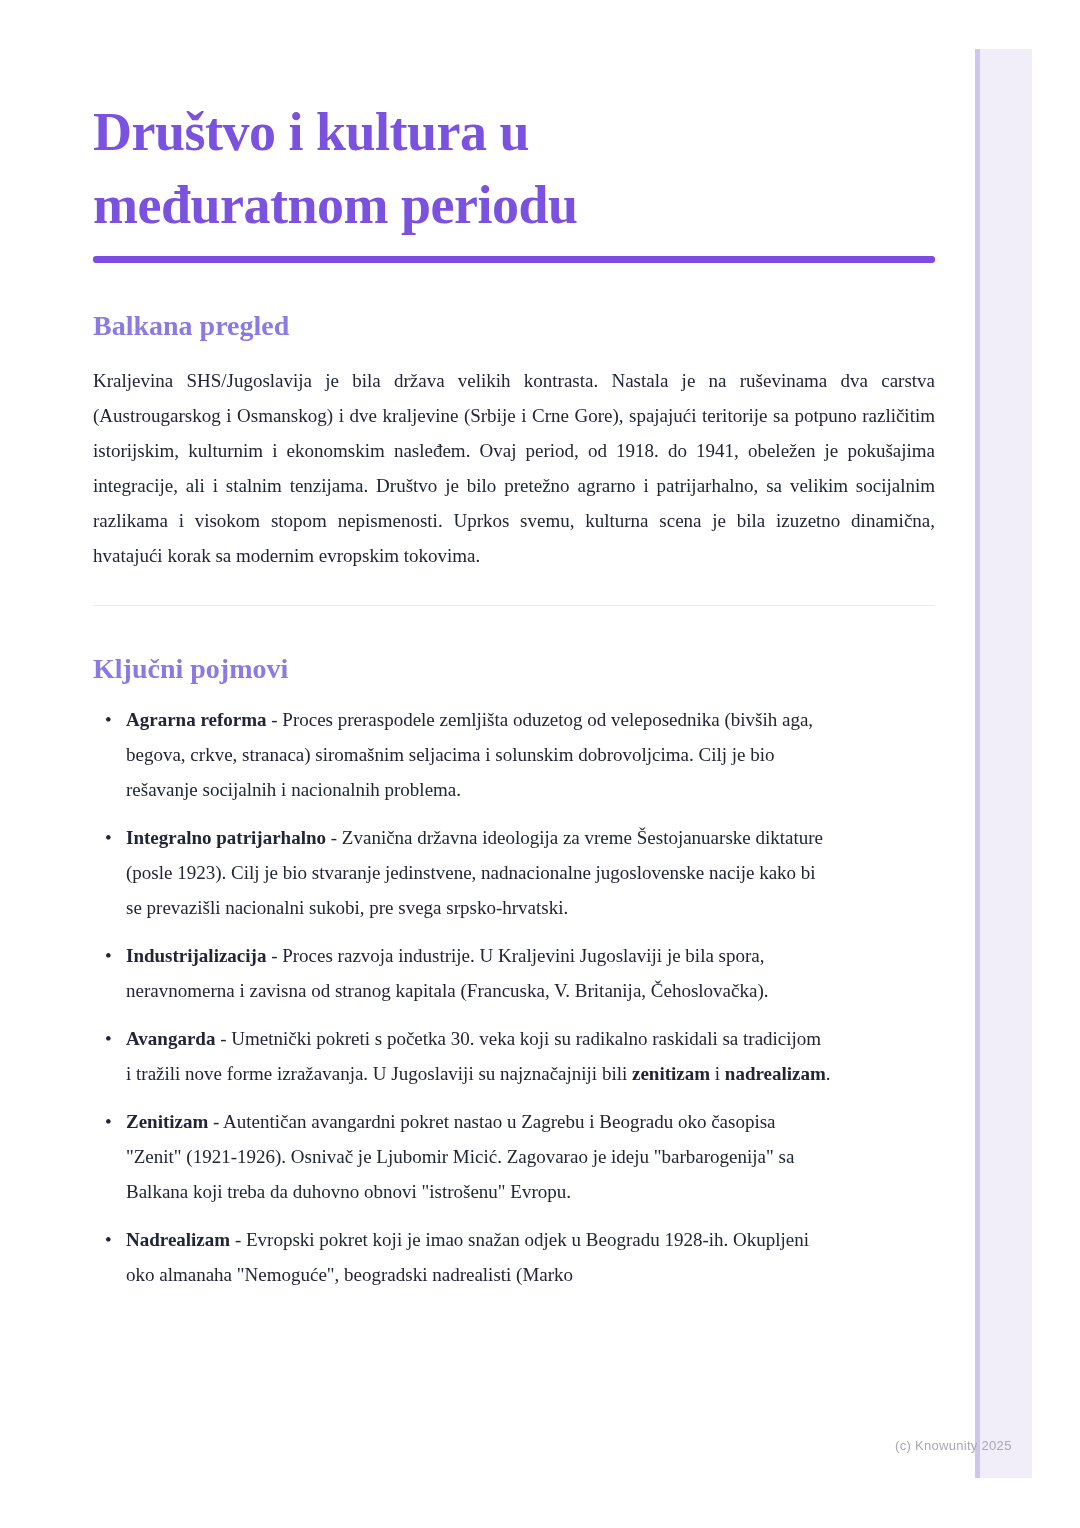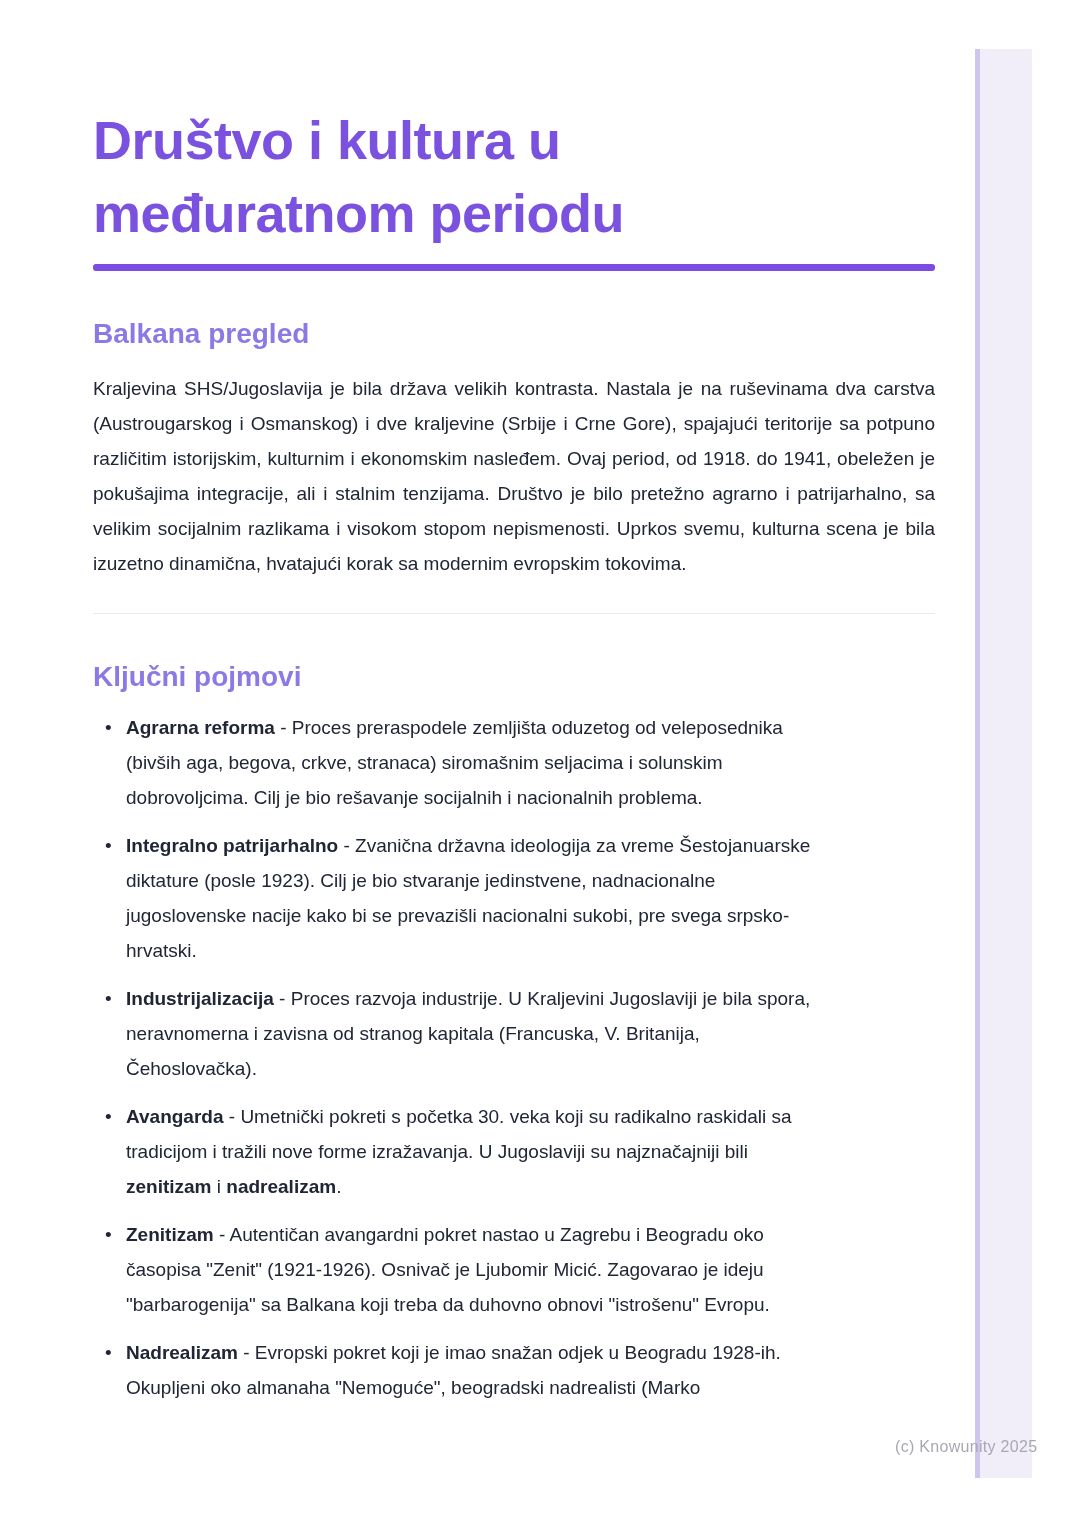--- a/index.html
+++ b/index.html
@@ -21,22 +21,23 @@
     top: 49px;
     width: 52px;
     height: 1429px;
     background: var(--strip_bg, #f1eefa);
     border-left: 5px solid var(--strip_border, #cfc6ee);
   }
 
   .content {
     position: absolute;
     left: 93px;
-    top: 16px;
+    top: 8px;
     width: 842px;
+    font-family: Liberation Serif, serif;
   }
 
   h1.title {
     margin: 0;
     padding-top: 88px;
     font-size: 54px;
     line-height: 73px;
     font-weight: bold;
     letter-spacing: -0.5px;
     color: var(--title, #7b52e0);
@@ -92,21 +93,21 @@
     position: absolute;
     left: 0;
     top: 0;
   }
   .term, .bold { font-weight: bold; }
 
   .watermark {
     position: absolute;
     left: 895px;
     top: 1438px;
-    font-size: 16px;
+    font-size: 13px;
     letter-spacing: 0.3px;
     white-space: nowrap;
     color: var(--watermark, #a8a8b2);
     z-index: 2;
     text-align: center;
   }
 </style>
 </head>
 <body>
 

